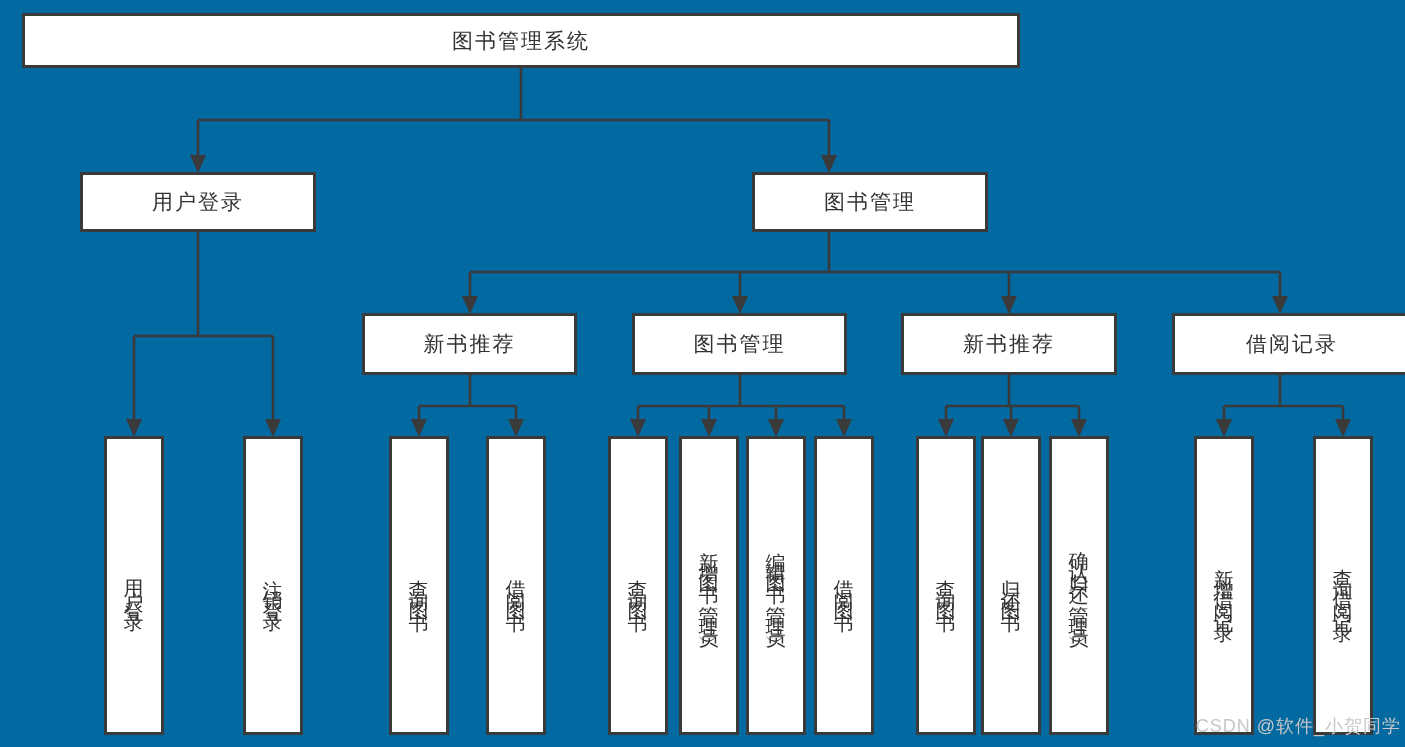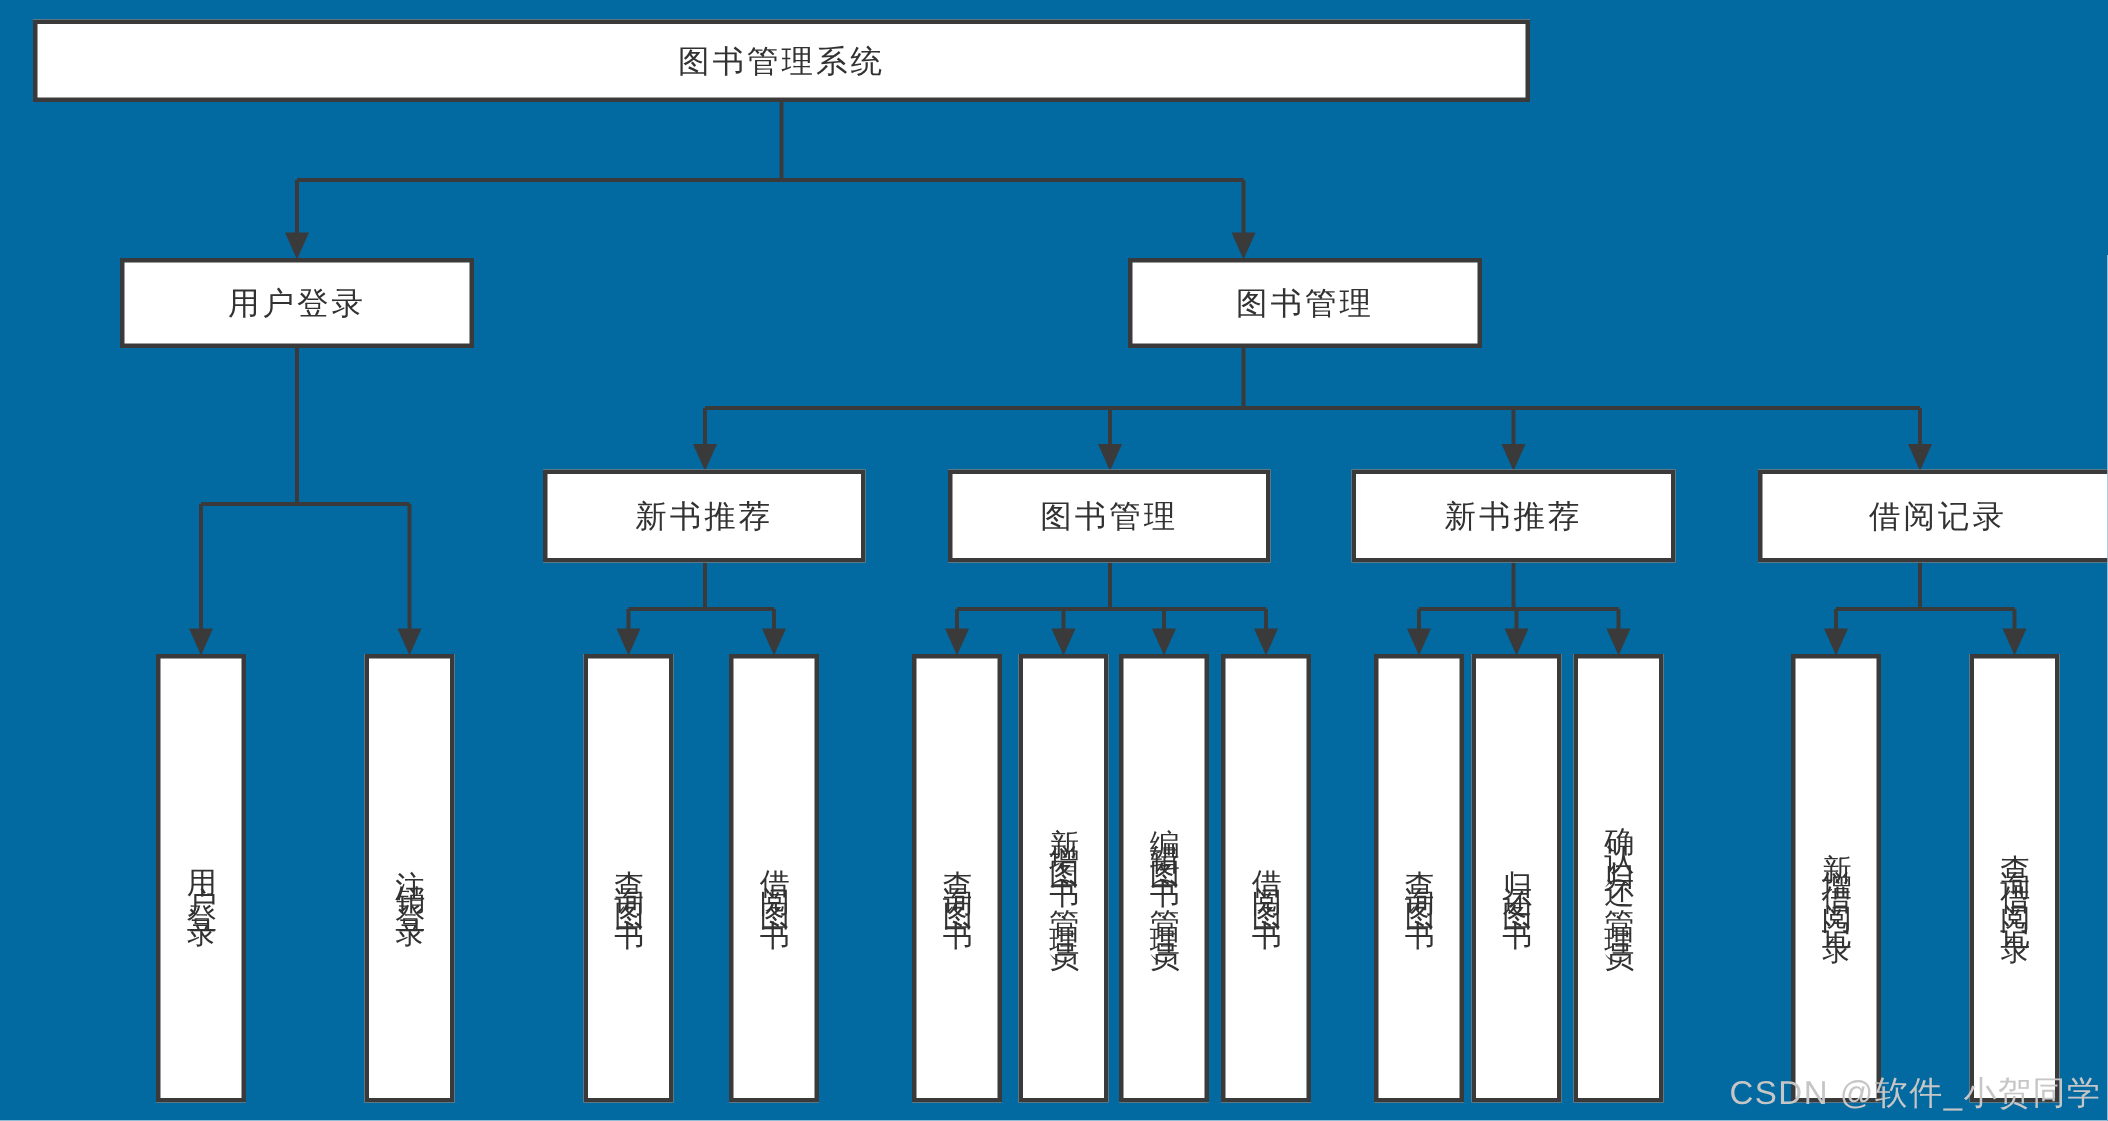--- a/index.html
+++ b/index.html
@@ -38,21 +38,21 @@
     text-orientation: mixed;
     font-size: 20px;
     letter-spacing: 11px;
     line-height: 1;
     padding: 6px 0;
   }
   #watermark {
     position: absolute;
     top: 714px;
     right: 4px;
-    font-size: 22px;
+    font-size: 18px;
     color: #c6c6c6;
     letter-spacing: 1px;
     z-index: 5;
     white-space: nowrap;
   }
 </style>
 </head>
 <body>
 
 <div id="stage">

